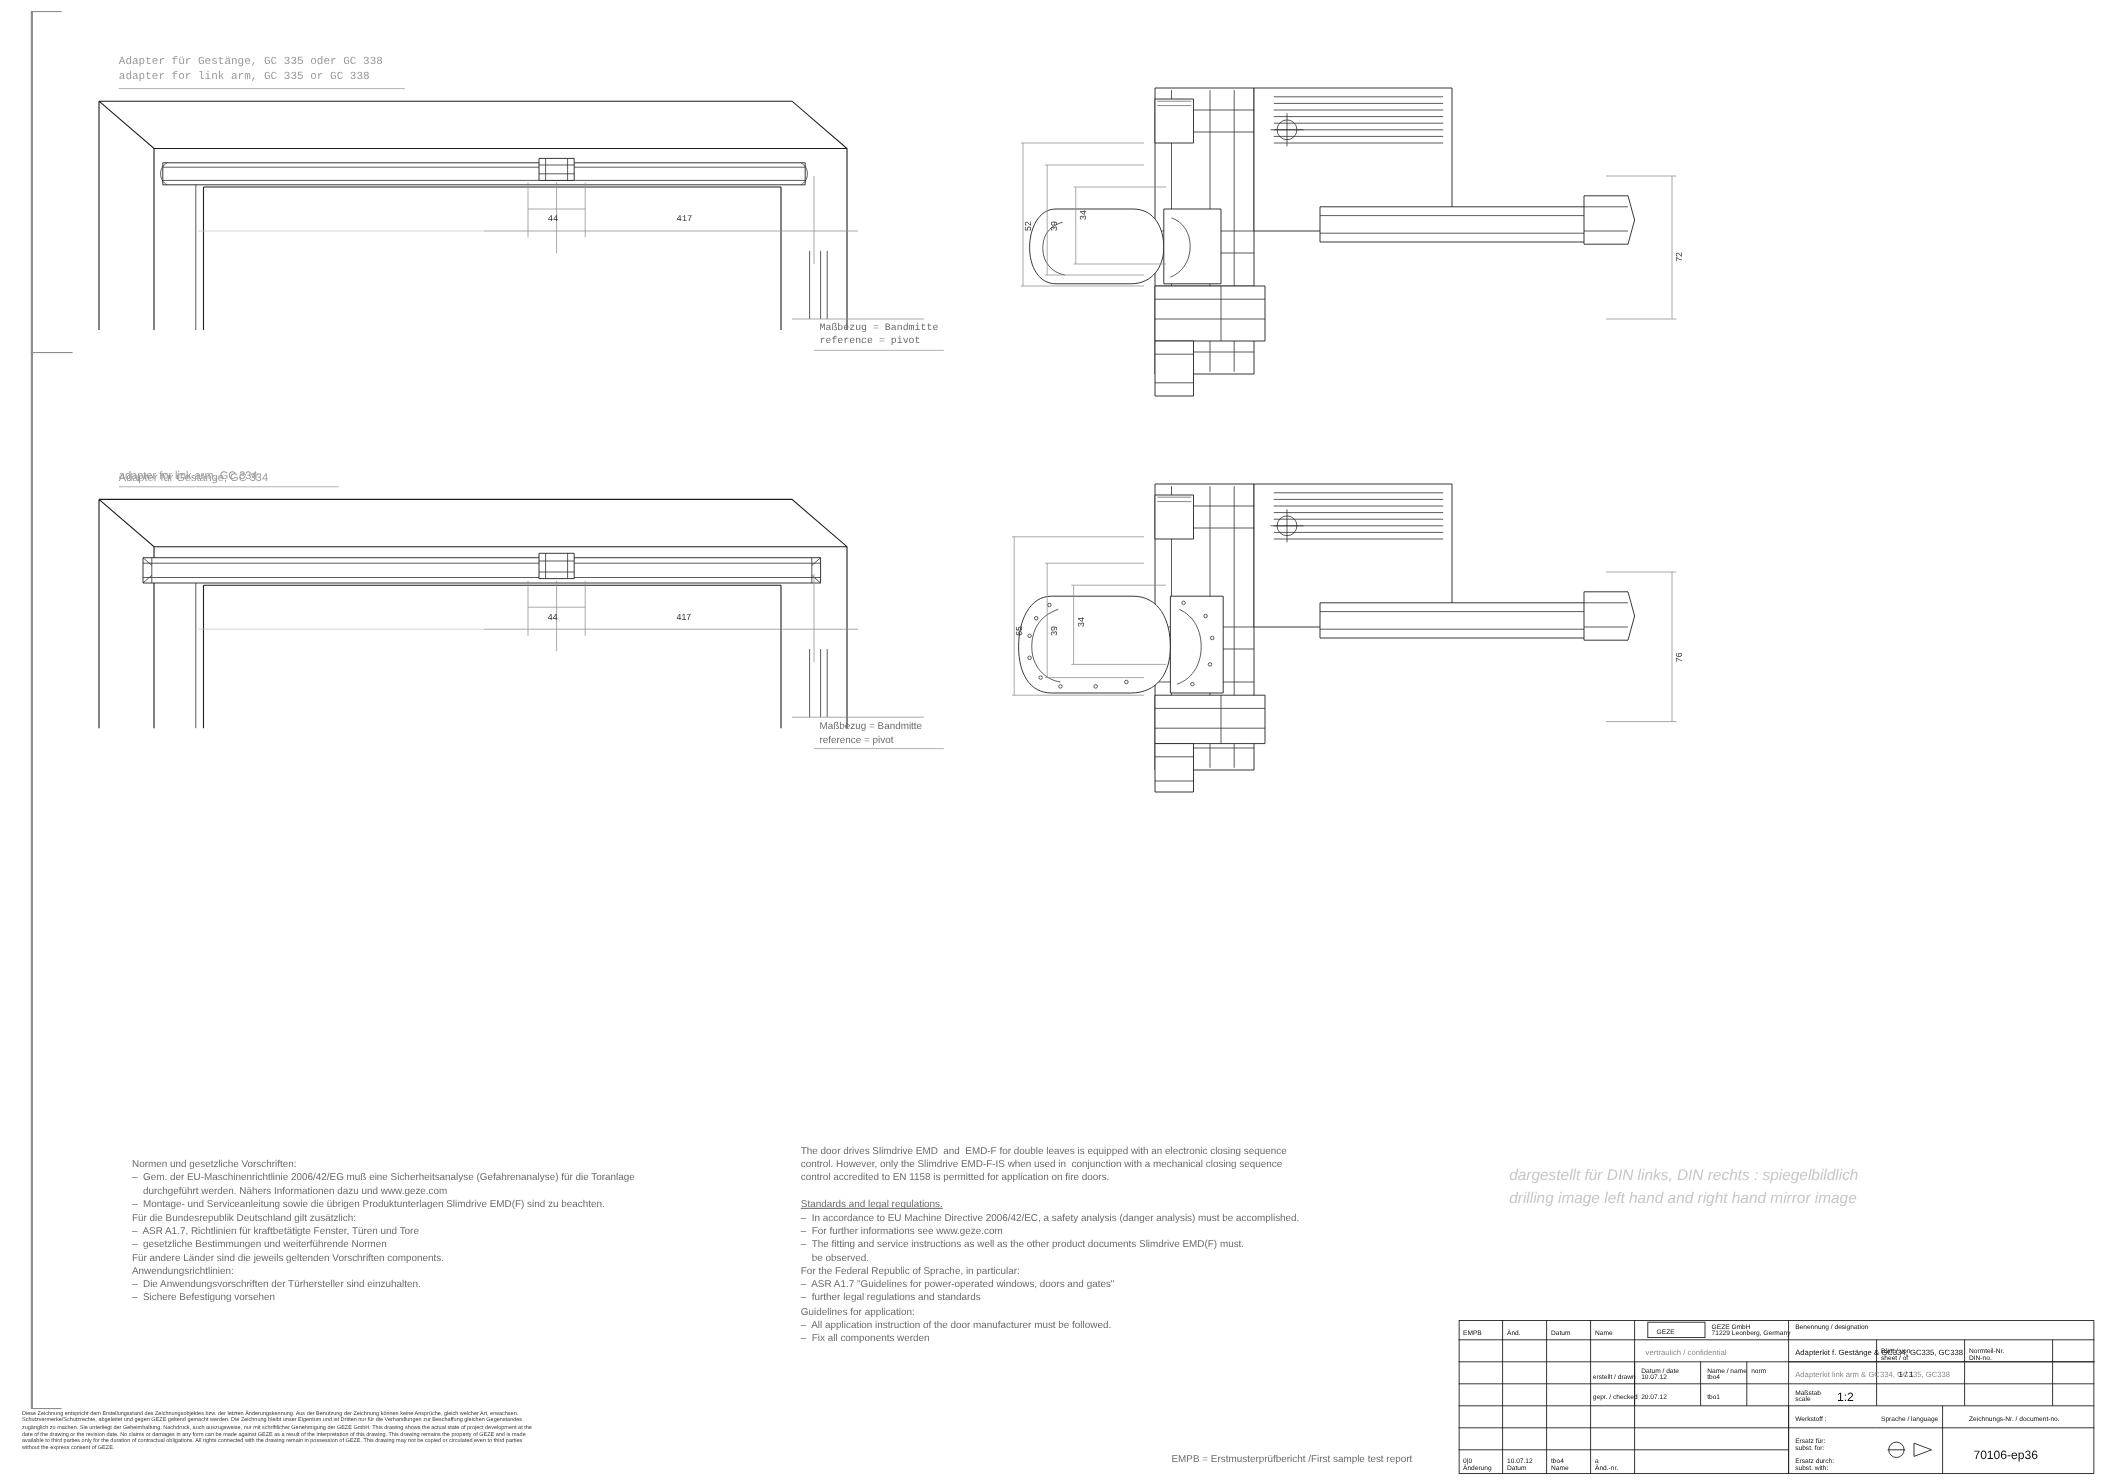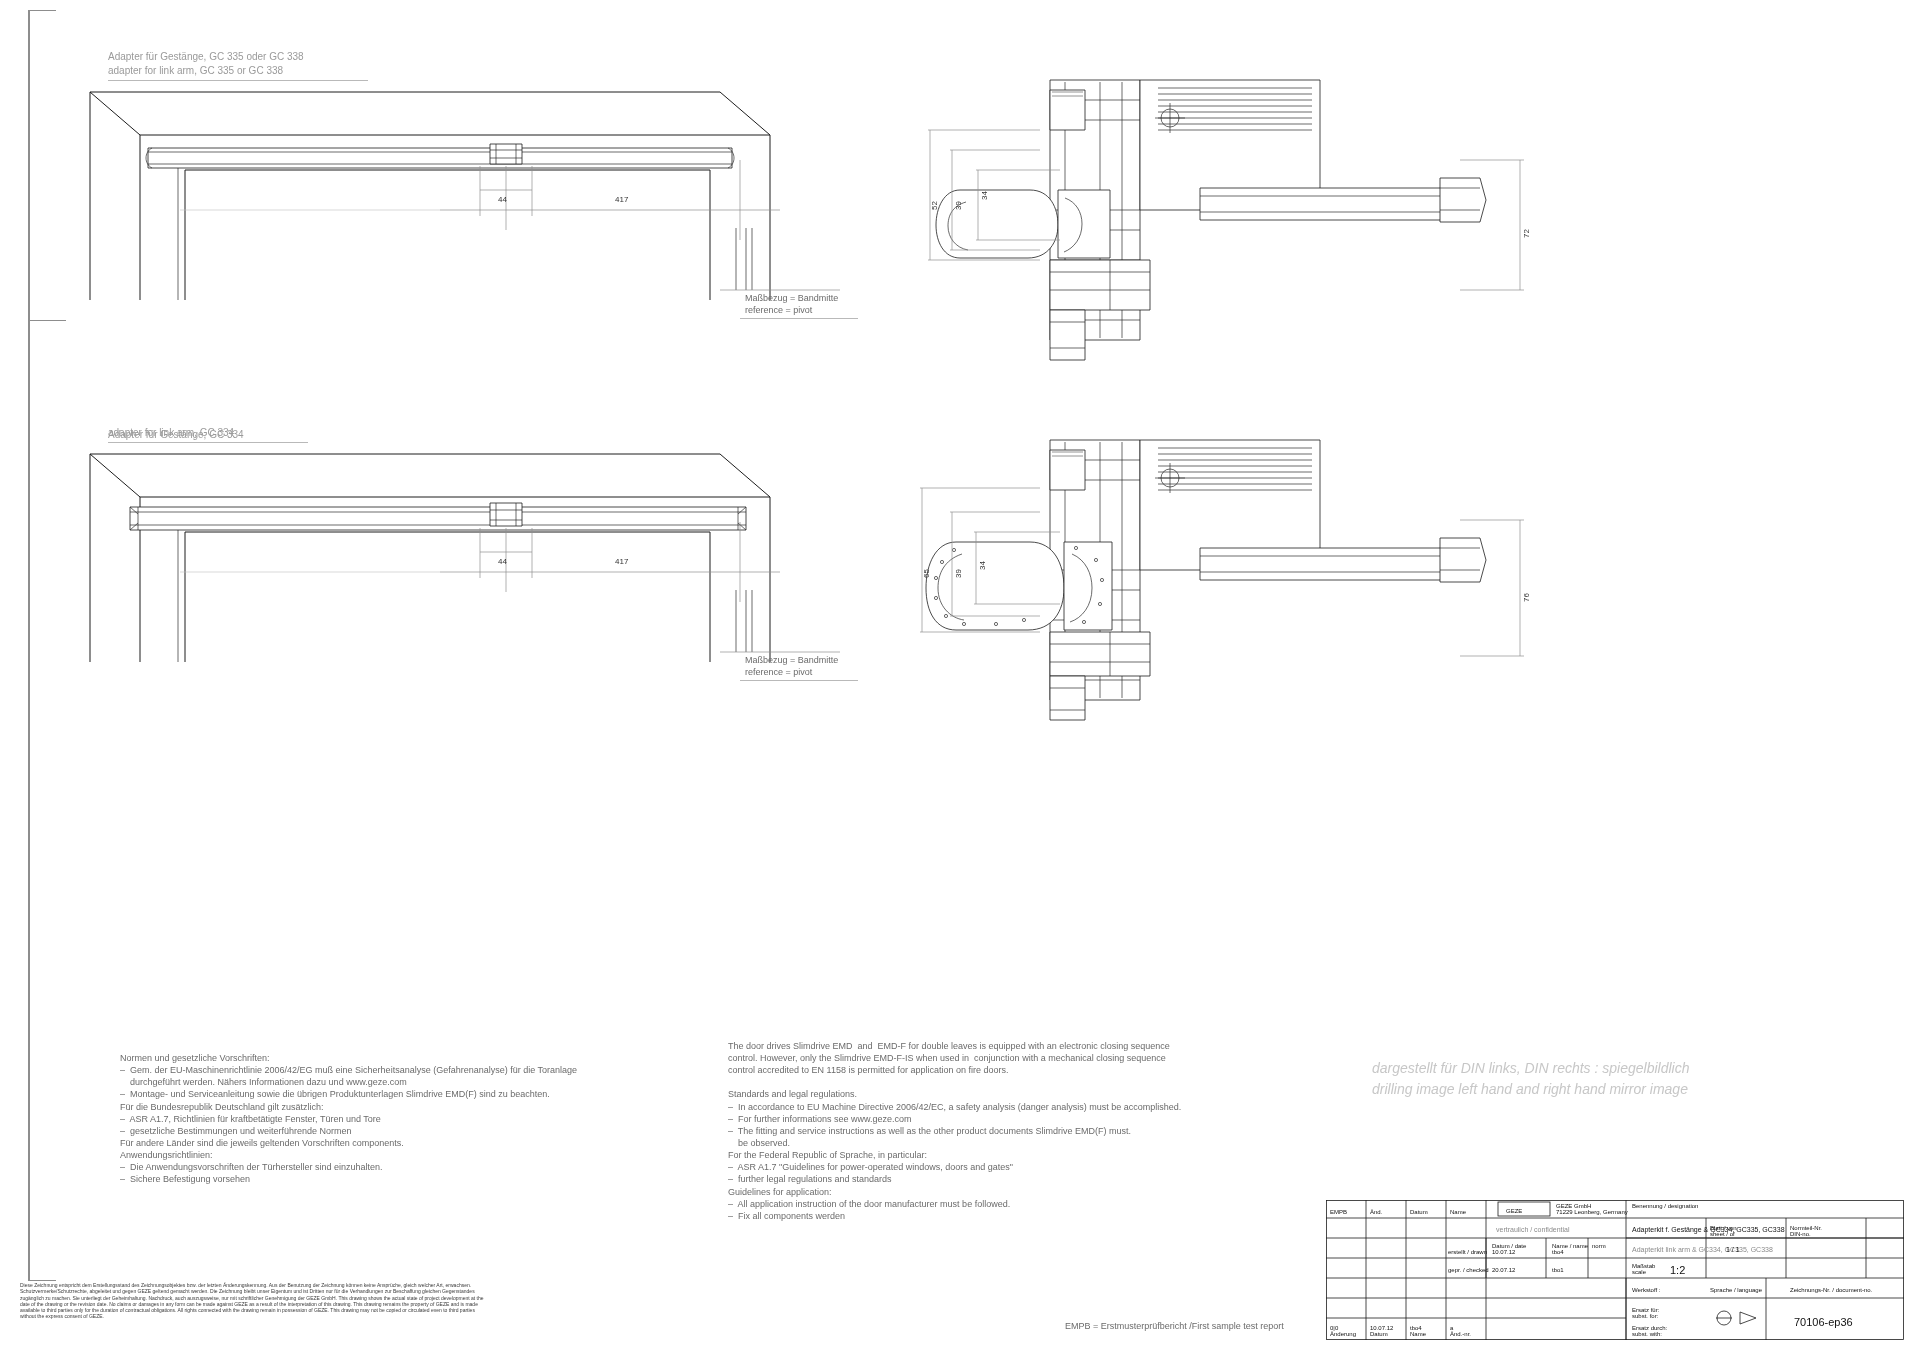--- a/index.html
+++ b/index.html
@@ -34,21 +34,21 @@
 <body>
 
 <div class="sheet">
 
   <div class="ln light abs" style="left:28px;top:10px;width:2px;height:310px;"></div>
   <div class="ln light abs" style="left:28px;top:10px;width:28px;height:1px;"></div>
   <div class="ln light abs" style="left:28px;top:320px;width:38px;height:1px;"></div>
   <div class="ln light abs" style="left:28px;top:320px;width:2px;height:960px;"></div>
   <div class="ln light abs" style="left:28px;top:1280px;width:28px;height:1px;"></div>
 
-  <div class="abs" style="left:80px;top:40px;width:790px;height:300px;">
+  <div class="abs" style="left:80px;top:40px;width:790px;height:300px;font-family:Liberation Mono, monospace;">
     <div class="txt gray" style="left:28px;top:10px;position:absolute;font-size:10px;">Adapter für Gestänge, GC 335 oder GC 338</div>
     <div class="txt gray" style="left:28px;top:24px;position:absolute;font-size:10px;">adapter for link arm, GC 335 or GC 338</div>
     <div class="ln vlight abs" style="left:28px;top:40px;width:260px;height:1px;"></div>
 
     <svg width="790" height="260" viewBox="0 0 790 260">
 
       <path class="stroke" d="M10,52 L640,52 L690,95 L690,260 M10,52 L10,260 M690,95 L60,95 L10,52 M60,95 L60,260"></path>
 
       <path class="stroke" d="M105,130 L105,260 M105,130 L630,130 M630,130 L630,260"></path>
       <path class="stroke-thin" d="M98,122 L98,260 M98,122 L636,122"></path>
@@ -217,21 +217,21 @@
     <div class="txt mid">Für andere Länder sind die jeweils geltenden Vorschriften components.</div>
     <div class="txt mid">Anwendungsrichtlinien:</div>
     <div class="txt mid">–  Die Anwendungsvorschriften der Türhersteller sind einzuhalten.</div>
     <div class="txt mid">–  Sichere Befestigung vorsehen</div>
   </div>
 
   <div class="abs" style="left:728px;top:1040px;width:560px;">
     <div class="txt mid">The door drives Slimdrive EMD  and  EMD-F for double leaves is equipped with an electronic closing sequence
 control. However, only the Slimdrive EMD-F-IS when used in  conjunction with a mechanical closing sequence
 control accredited to EN 1158 is permitted for application on fire doors.</div>
-    <div class="txt mid" style="margin-top:12px;">Standards and legal regulations.</div>
+    <div class="txt mid" style="margin-top:12px;text-decoration:underline;">Standards and legal regulations.</div>
     <div class="txt mid">–  In accordance to EU Machine Directive 2006/42/EC, a safety analysis (danger analysis) must be accomplished.</div>
     <div class="txt mid">–  For further informations see www.geze.com</div>
     <div class="txt mid">–  The fitting and service instructions as well as the other product documents Slimdrive EMD(F) must.</div>
     <div class="txt mid">    be observed.</div>
     <div class="txt mid">For the Federal Republic of Sprache, in particular:</div>
     <div class="txt mid">–  ASR A1.7 "Guidelines for power-operated windows, doors and gates"</div>
     <div class="txt mid">–  further legal regulations and standards</div>
     <div class="txt mid">Guidelines for application:</div>
     <div class="txt mid">–  All application instruction of the door manufacturer must be followed.</div>
     <div class="txt mid">–  Fix all components werden</div>

